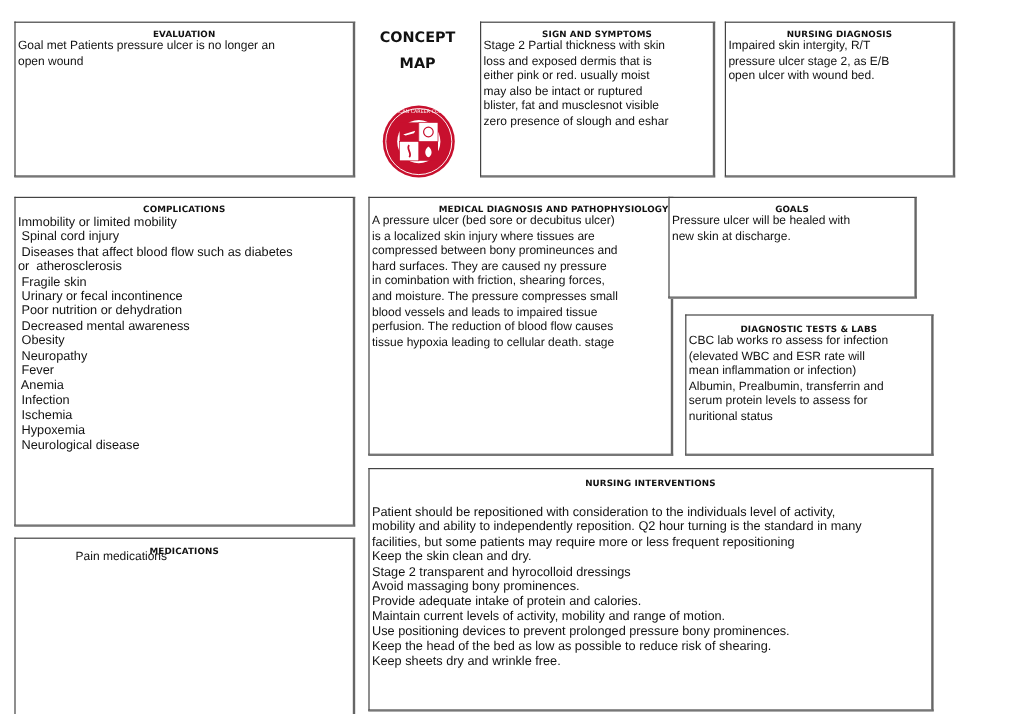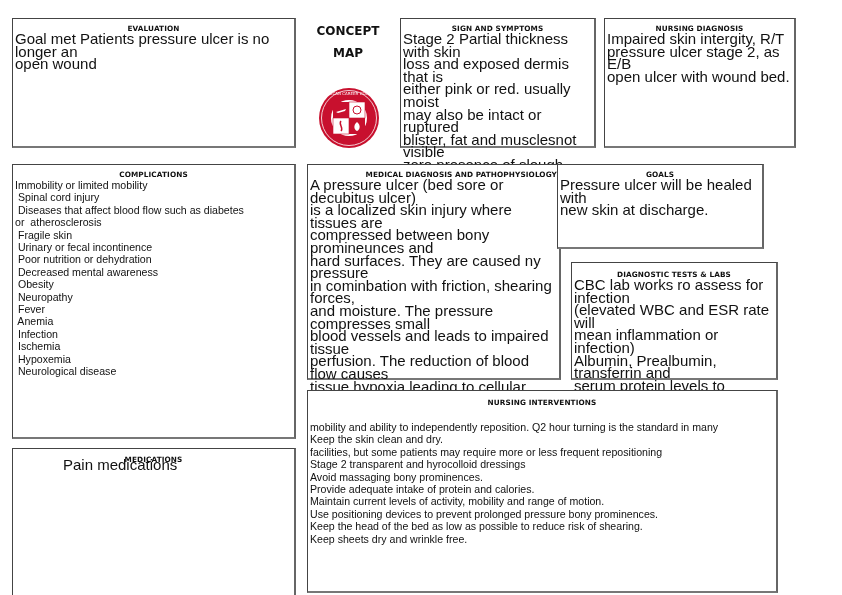--- a/index.html
+++ b/index.html
@@ -1,20 +1,20 @@
 <!DOCTYPE html>
 <html><head>
 <meta charset="utf-8">
 <style>
   html, body { margin:0; padding:0; background:#ffffff; }
   body { width:842px; height:595px; position:relative; overflow:hidden; font-family:"Liberation Sans", sans-serif; color:#111; }
   .box { position:absolute; border:1px solid #444; border-right:2px solid #666; border-bottom:2px solid #777; background:#fff; box-sizing:border-box; padding:2px 2px 2px 2px; }
   .hdr { font-family:"DejaVu Sans", sans-serif; font-weight:bold; font-size:7.3px; text-align:center; letter-spacing:0.1px; line-height:9px; margin-top:3px; }
   .hdr.left { text-align:right; padding-left:5px; }
-  .body { font-size:15px; line-height:12.6px; white-space:pre-wrap; }
+  .body { font-size:10px; line-height:12.6px; white-space:pre-wrap; }
   .list div { font-size:10.6px; line-height:12.4px; white-space:pre; }
   #concept-title { position:absolute; left:303px; top:20px; width:90px; text-align:center; font-family:"DejaVu Sans", sans-serif; font-weight:bold; font-size:12px; line-height:22px; color:#111; }
   #logo { position:absolute; left:318px; top:87px; width:62px; height:62px; }
 </style>
 </head>
 <body>
 
 <div class="box" style="left:12px; top:18px; width:284px; height:130px;">
   <div class="hdr">EVALUATION</div>
   <div class="body">Goal met Patients pressure ulcer is no longer an
@@ -110,23 +110,24 @@
 (elevated WBC and ESR rate will
 mean inflammation or infection)
 Albumin, Prealbumin, transferrin and
 serum protein levels to assess for
 nuritional status</div>
 </div>
 
 <div class="box" style="left:307px; top:390px; width:471px; height:203px;">
   <div class="hdr" style="margin-top:5px; margin-bottom:14px;">NURSING INTERVENTIONS</div>
   <div class="list" id="interventions-list">
+      <div>Patient should be repositioned with consideration to the individuals level of activity,</div>
       <div>mobility and ability to independently reposition. Q2 hour turning is the standard in many</div>
+      <div>facilities, but some patients may require more or less frequent repositioning</div>
       <div>Keep the skin clean and dry.</div>
-      <div>facilities, but some patients may require more or less frequent repositioning</div>
       <div>Stage 2 transparent and hyrocolloid dressings</div>
       <div>Avoid massaging bony prominences.</div>
       <div>Provide adequate intake of protein and calories.</div>
       <div>Maintain current levels of activity, mobility and range of motion.</div>
       <div>Use positioning devices to prevent prolonged pressure bony prominences.</div>
       <div>Keep the head of the bed as low as possible to reduce risk of shearing.</div>
       <div>Keep sheets dry and wrinkle free.</div>
     </div>
 </div>
 

